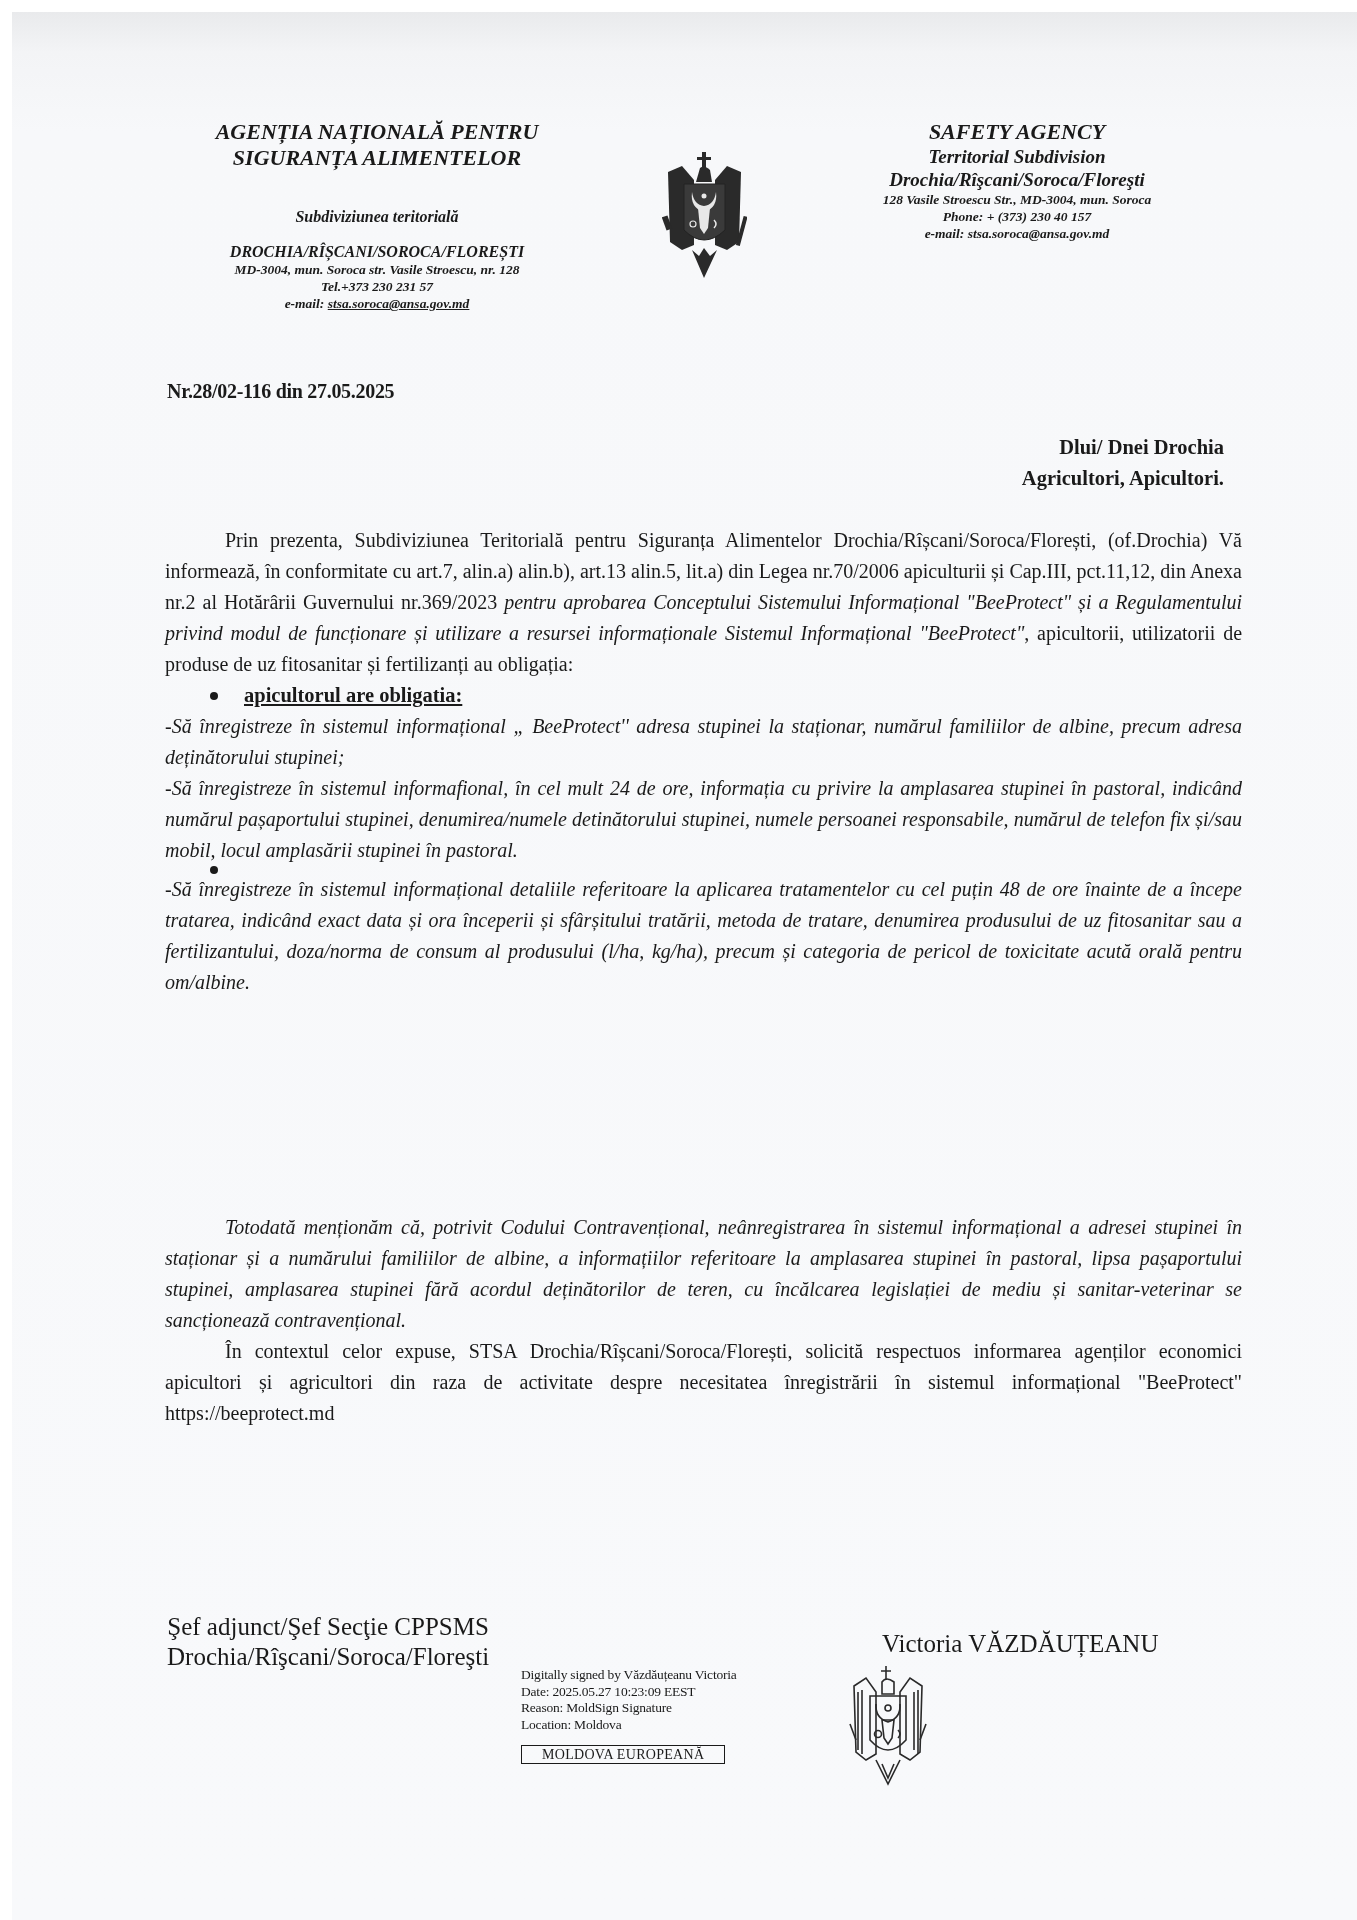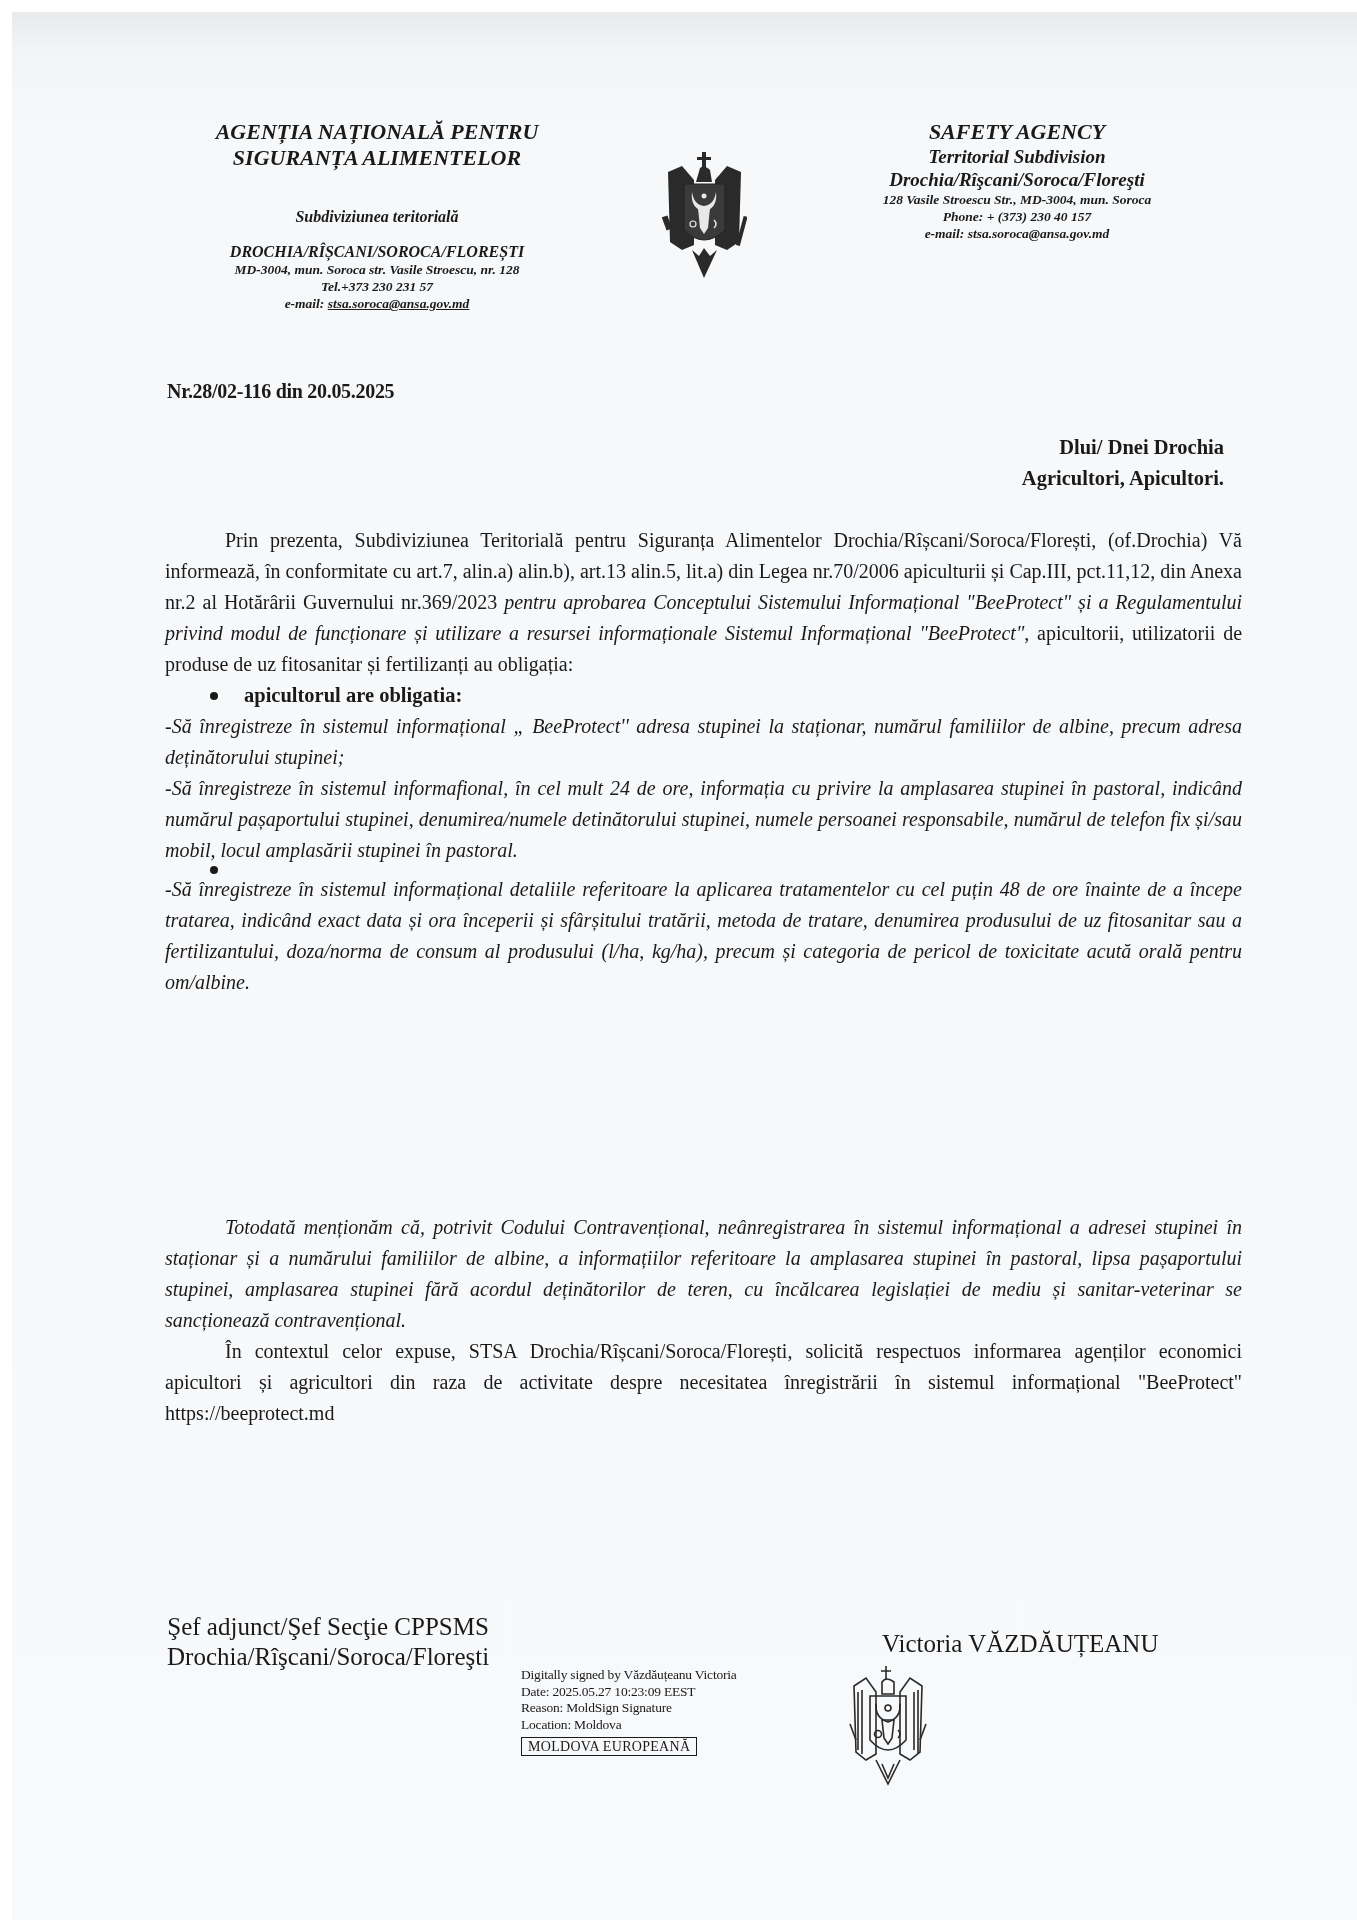--- a/index.html
+++ b/index.html
@@ -29,29 +29,29 @@
   .emblem { position: absolute; left: 650px; top: 138px; width: 85px; height: 130px; }
   .emblem2 { position: absolute; left: 836px; top: 1650px; width: 80px; height: 125px; }
 
   .refno { position: absolute; left: 155px; top: 368px; font-size: 20px; font-weight: bold; letter-spacing: -0.3px; }
   .recipient { position: absolute; right: 133px; top: 420px; text-align: right; font-size: 20.5px; font-weight: bold; line-height: 31px; }
 
   .body-text { position: absolute; left: 153px; width: 1077px; font-size: 20px; line-height: 31px; text-align: justify; }
   .p1 { top: 513px; }
   .indent { text-indent: 60px; }
   .it { font-style: italic; }
-  .bullet { font-weight: bold; font-size: 20.5px; padding-left: 45px; display: flex; align-items: center; }
+  .bullet { font-weight: bold; font-size: 20.5px; padding-left: 45px; display: flex; align-items: center; text-decoration: underline; }
   .bullet .dot { display: inline-block; width: 8px; height: 8px; border-radius: 50%; background: #1a1a1a; margin-right: 26px; }
   .p3 { top: 1200px; }
   .link { }
 
   .sig-left { position: absolute; left: 155px; top: 1600px; font-size: 25px; line-height: 30px; text-align: center; }
   .sig-name { position: absolute; left: 870px; top: 1618px; font-size: 25px; }
   .digital { position: absolute; left: 509px; top: 1655px; font-size: 13.5px; line-height: 16.5px; letter-spacing: -0.2px; }
-  .stamp-box { display: inline-block; border: 1.5px solid #1a1a1a; padding: 0 6px; margin-top: 4px; font-size: 14px; line-height: 17px; letter-spacing: 0.3px; }
+  .stamp-box { display: inline-block; border: 1.5px solid #1a1a1a; padding: 0 20px; margin-top: 12px; font-size: 14px; line-height: 17px; letter-spacing: 0.3px; }
 </style>
 </head>
 <body>
 
 <div class="page">
 
   <div class="hdr-block hdr-left">
     <div class="hdr-title">AGENȚIA  NAȚIONALĂ PENTRU</div>
     <div class="hdr-title">SIGURANȚA  ALIMENTELOR</div>
     <div class="gap1"></div>
@@ -83,21 +83,21 @@
 
   <div class="hdr-block hdr-right">
     <div class="hdr-title">SAFETY AGENCY</div>
     <div class="hdr-sub-l">Territorial Subdivision</div>
     <div class="hdr-sub-l">Drochia/Rîşcani/Soroca/Floreşti</div>
     <div class="hdr-small">128 Vasile Stroescu Str., MD-3004, mun. Soroca</div>
     <div class="hdr-small">Phone: + (373) 230 40 157</div>
     <div class="hdr-small">e-mail: stsa.soroca@ansa.gov.md</div>
   </div>
 
-  <div class="refno">Nr.28/02-116  din  20.05.2025</div>
+  <div class="refno">Nr.28/02-116  din  27.05.2025</div>
 
   <div class="recipient">
     <div>Dlui/ Dnei Drochia</div>
     <div>Agricultori, Apicultori.</div>
   </div>
 
   <div class="body-text p1">
     <div class="indent"><span>Prin prezenta, Subdiviziunea Teritorială pentru Siguranța Alimentelor Drochia/Rîșcani/Soroca/Florești, (of.Drochia) Vă informează, în conformitate cu art.7, alin.a) alin.b), art.13 alin.5, lit.a) din Legea nr.70/2006 apiculturii și Cap.III, pct.11,12, din Anexa nr.2 al Hotărârii Guvernului nr.369/2023 </span><span class="it">pentru aprobarea Conceptului Sistemului Informațional "BeeProtect" și a Regulamentului privind modul de funcționare și utilizare a resursei informaționale Sistemul Informațional "BeeProtect"</span><span>, apicultorii, utilizatorii de produse de uz fitosanitar și fertilizanți au obligația:</span></div>
 
     <div class="bullet">

